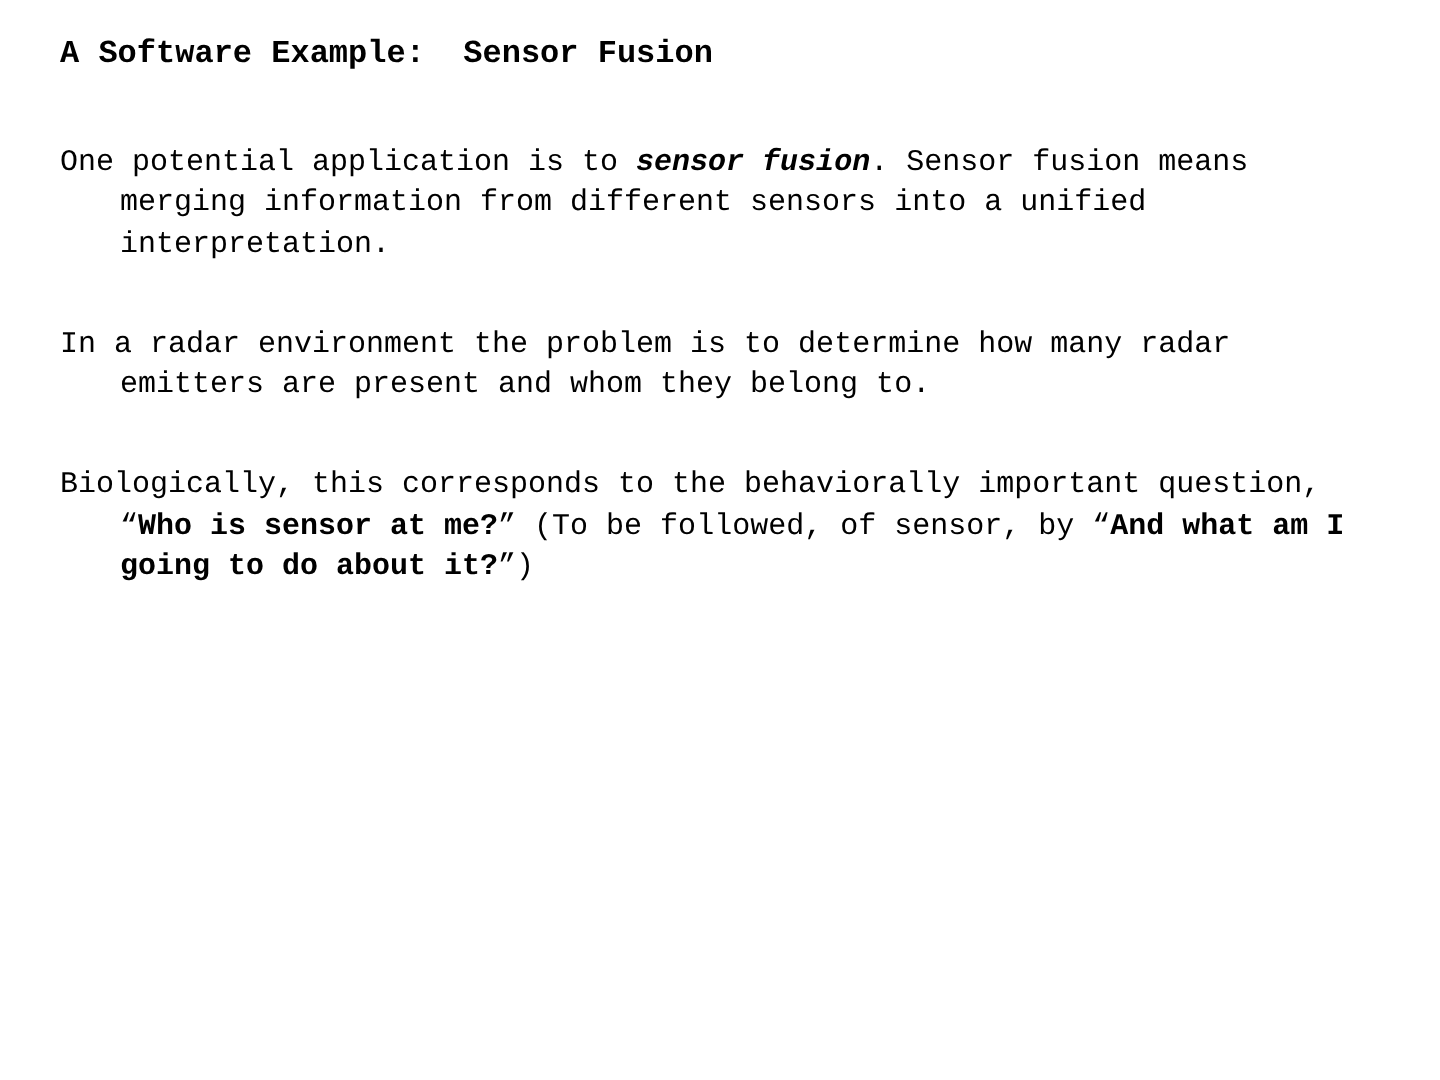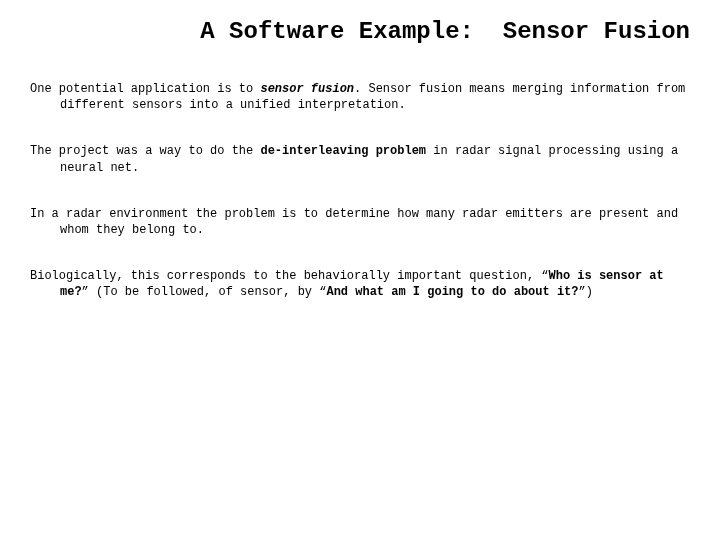--- a/index.html
+++ b/index.html
@@ -10,50 +10,47 @@
     background: #fff;
     font-family: "Courier New", Courier, monospace;
     color: #000;
   }
   .slide {
     box-sizing: border-box;
     padding: 18px 30px 20px 30px;
   }
   .title {
     font-weight: bold;
-    font-size: 24px;
-    text-align: right;
+    font-size: 16px;
+    text-align: left;
     margin: 0 0 36px 0;
     white-space: pre;
   }
   .para {
-    font-size: 12px;
+    font-size: 15px;
     line-height: 1.35;
     margin: 0 0 30px 0;
     padding-left: 30px;
     text-indent: -30px;
   }
   .b { font-weight: bold; }
   .bi { font-weight: bold; font-style: italic; }
 </style>
 </head>
 <body>
 
 <div class="slide">
 
   <h1 class="title">A Software Example:  Sensor Fusion</h1>
 
   <p class="para">
     <span>One potential application is to </span><span class="bi">sensor fusion</span><span>.  Sensor fusion means merging information from different sensors into a unified interpretation.</span>
   </p>
 
 
-  <p class="para">
-    <span>The project was a way to do the </span><span class="b">de-interleaving problem</span><span> in radar signal processing using a neural net.</span>
-  </p>
 
   <p class="para">In a radar environment the problem is to determine how many radar emitters are present and whom they belong to.</p>
 
   <p class="para">
     <span>Biologically, this corresponds to the behaviorally important question, “</span><span class="b">Who is sensor at me?</span><span>”  (To be followed, of sensor, by “</span><span class="b">And what am I going to do about it?</span><span>”)</span>
   </p>
 
 </div>
 
 </body></html>

